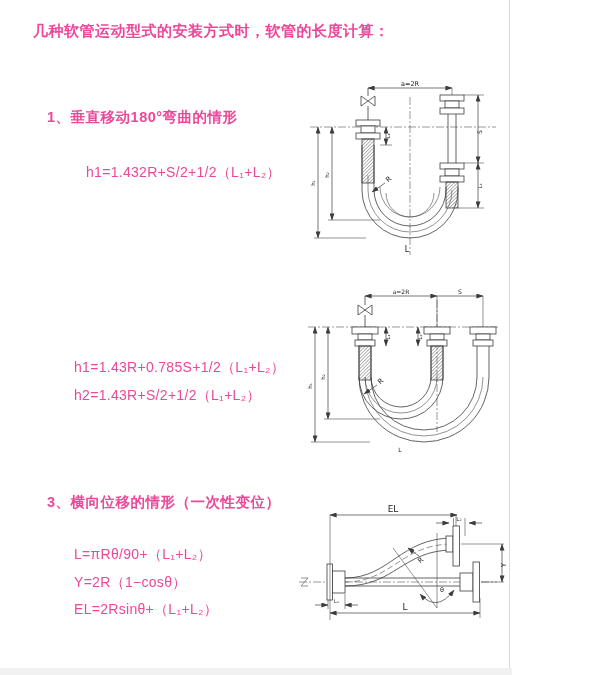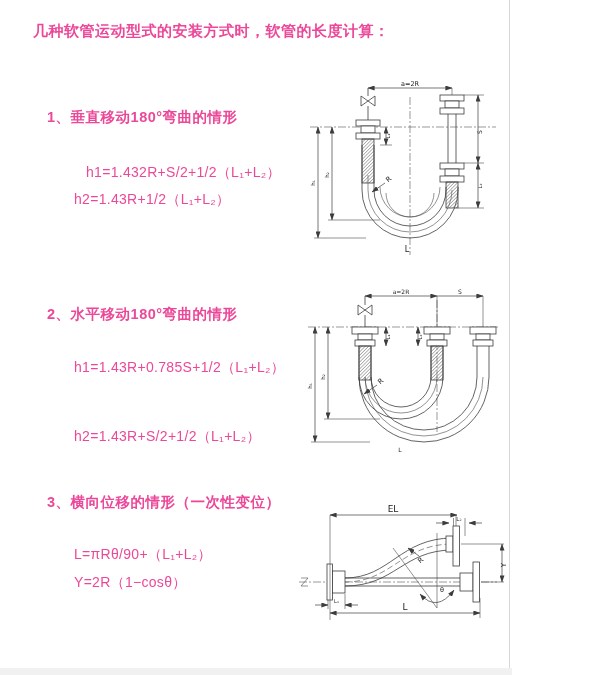--- a/index.html
+++ b/index.html
@@ -24,29 +24,28 @@
 
 <div class="page">
 
   <div class="edge-right"></div>
   <div class="edge-bottom"></div>
 
   <div class="abs title" style="left:33px;top:22px;">几种软管运动型式的安装方式时，软管的长度计算：</div>
 
   <div class="abs heading" style="left:47px;top:108px;text-align:right;">1、垂直移动180°弯曲的情形</div>
   <div class="abs formula" style="left:74px;top:164px;margin-left:12px;">h1=1.432R+S/2+1/2（L₁+L₂）</div>
-  <div class="abs formula" style="left:74px;top:191px;">h2=1.43R+1/2（L₁+L₂）</div>
-
-  <div class="abs heading" style="left:47px;top:305px;">2、水平移动180°弯曲的情形</div>
+
   <div class="abs formula" style="left:74px;top:359px;text-align:right;">h1=1.43R+0.785S+1/2（L₁+L₂）</div>
-  <div class="abs formula" style="left:74px;top:387px;margin-top:41px;">h2=1.43R+S/2+1/2（L₁+L₂）</div>
+  <div class="abs formula" style="left:74px;top:387px;">h2=1.43R+S/2+1/2（L₁+L₂）</div>
 
   <div class="abs heading" style="left:47px;top:493px;">3、横向位移的情形（一次性变位）</div>
   <div class="abs formula" style="left:74px;top:546px;">L=πRθ/90+（L₁+L₂）</div>
   <div class="abs formula" style="left:74px;top:574px;">Y=2R（1−cosθ）</div>
+  <div class="abs formula" style="left:74px;top:601px;">EL=2Rsinθ+（L₁+L₂）</div>
 
   <svg style="left:300px;top:75px;" width="300" height="185" viewBox="0 0 300 185">
     <defs>
       <marker id="d1m" markerWidth="7" markerHeight="5" refX="6.6" refY="2.5" orient="auto-start-reverse" markerUnits="userSpaceOnUse" viewBox="0 0 7 5">
         <path d="M0,0L7,2.5L0,5Z" fill="#3c3c3c"></path>
       </marker>
       <pattern id="hatch" patternUnits="userSpaceOnUse" width="2.4" height="2.4" patternTransform="rotate(45)">
         <line x1="0" y1="0" x2="0" y2="2.4" stroke="#6d6d6d" stroke-width="1"></line>
       </pattern>
     </defs>

